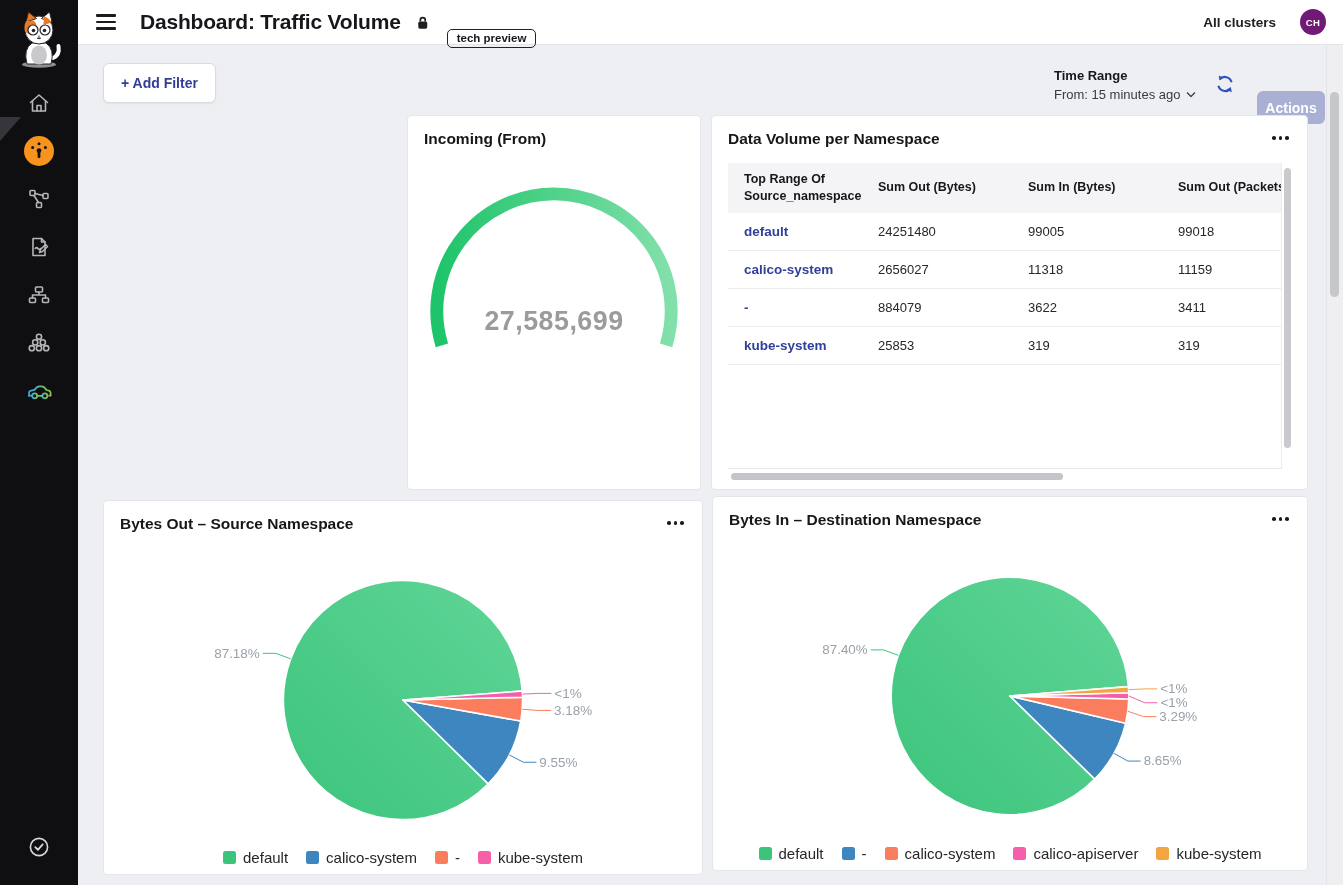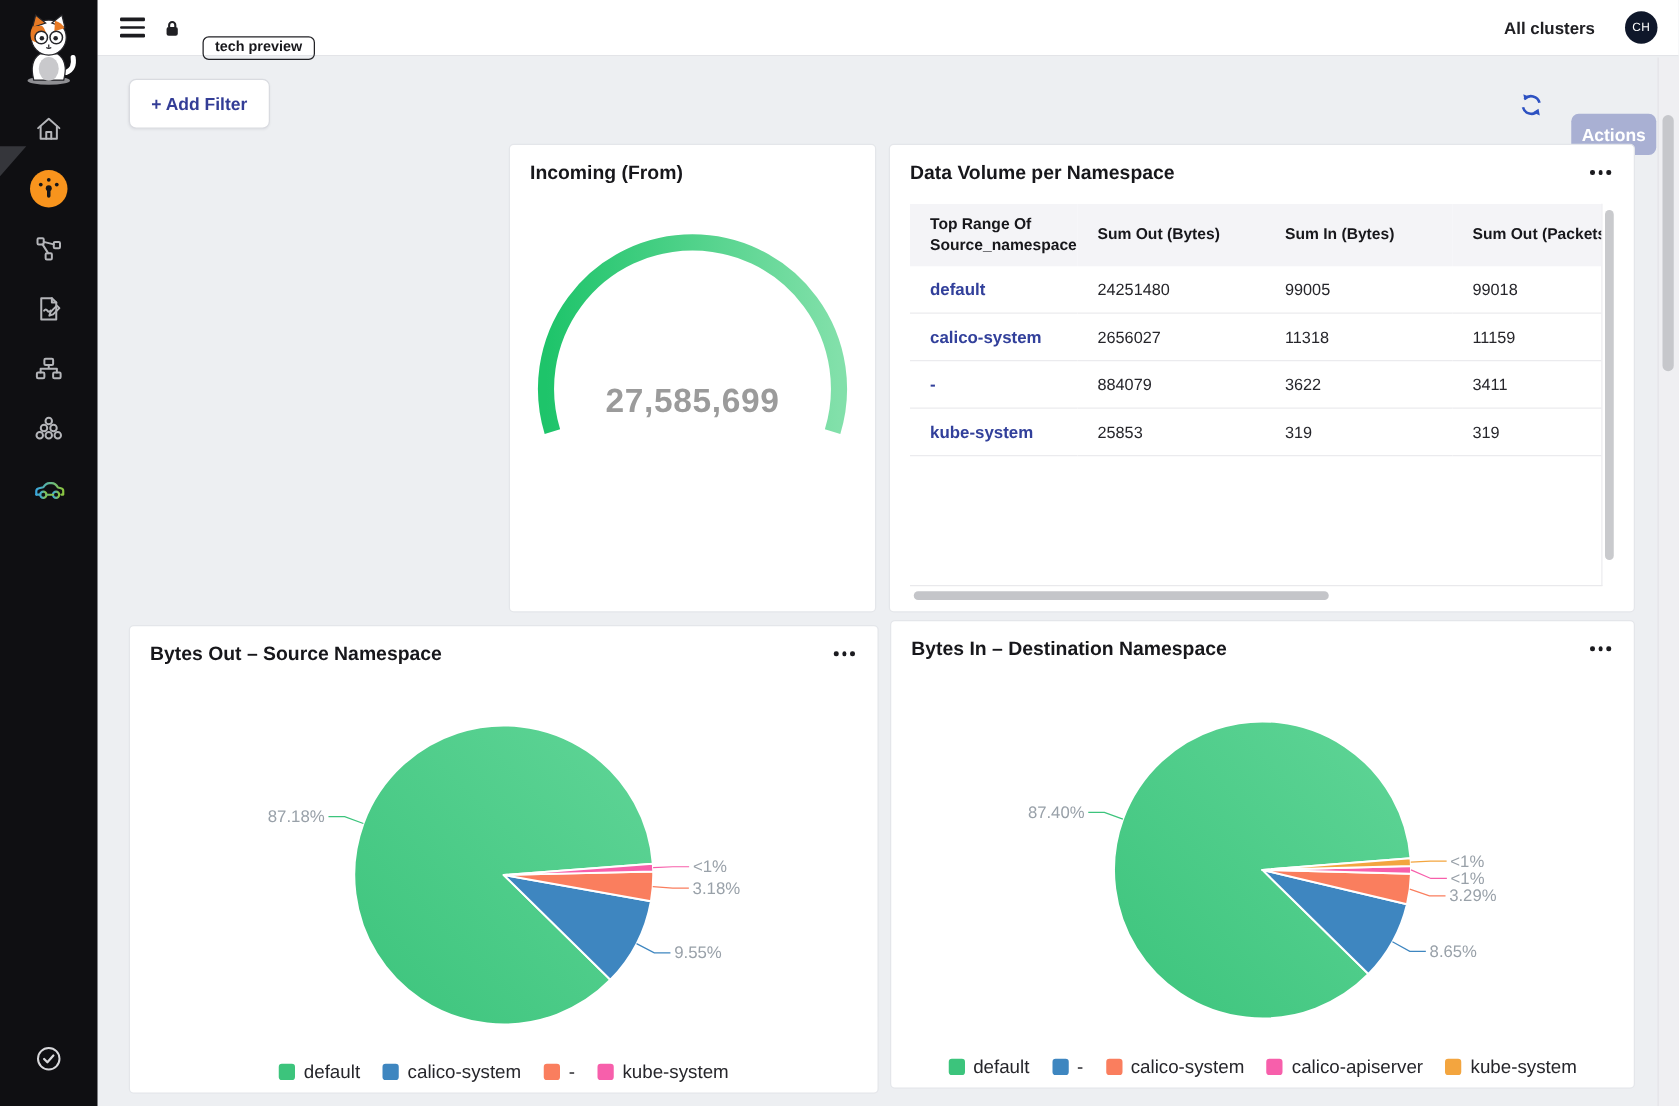--- a/index.html
+++ b/index.html
@@ -20,22 +20,22 @@
   .header{position:absolute;left:78px;top:0;width:1265px;height:45px;background:#fff;
     border-bottom:1px solid #e3e4e8;display:flex;align-items:center;z-index:4;box-sizing:border-box;}
   .hamb{margin-left:18px;width:20px;display:flex;flex-direction:column;gap:4.2px;cursor:pointer;}
   .hamb span{height:2.3px;background:#1c1c20;border-radius:1px;}
   .page-title{margin:0 0 0 24px;font-size:21px;font-weight:800;color:#17171b;letter-spacing:-.2px;}
   .lock{margin-left:13px;display:flex;}
   .badge{margin-left:16px;border:1.6px solid #222226;border-radius:5px;padding:2.5px 9px;
     font-size:11.5px;font-weight:700;color:#17171b;margin-top:32px;}
   .hdr-right{margin-left:auto;display:flex;align-items:center;}
   .clusters{font-size:13.5px;font-weight:600;color:#202024;cursor:pointer;}
-  .avatar{width:26px;height:26px;border-radius:50%;background:#0f172a;color:#fff;font-size:9.5px;
-    font-weight:400;display:flex;align-items:center;justify-content:center;margin:0 17px 0 24px;
+  .avatar{width:26px;height:26px;border-radius:50%;background:#701a75;color:#fff;font-size:9.5px;
+    font-weight:700;display:flex;align-items:center;justify-content:center;margin:0 17px 0 24px;
     letter-spacing:.4px;cursor:pointer;}
   
   .content{position:absolute;left:78px;top:46px;width:1265px;height:839px;}
   .add-filter{position:absolute;left:25px;top:17px;height:40px;padding:0 17px;background:#fff;
     border:1px solid #d9dbe0;border-radius:6px;font-size:14px;font-weight:600;color:#333d96;
     display:flex;align-items:center;box-shadow:0 1px 2px rgba(16,16,40,.06);cursor:pointer;
     font-family:inherit;}
   .time-range{position:absolute;left:976px;top:22px;cursor:pointer;}
   .tr-label{font-size:13px;font-weight:700;color:#17171b;}
   .tr-value{font-size:13px;color:#3a3a40;margin-top:4px;display:flex;align-items:center;gap:6px;}
@@ -172,37 +172,47 @@
     </svg>
   </div>
 </div>
 
 <div class="header">
   <div class="hamb">
       <span></span>
       <span></span>
       <span></span>
     </div>
+  <h1 class="page-title">Dashboard: Traffic Volume</h1>
   <span class="lock">
     <svg width="17" height="17" viewBox="0 0 18 17">
       <rect x="4.5" y="7.5" width="9.5" height="7.5" rx="1.8" fill="#202024"></rect>
       <path d="M6.7,7.5 V5.9 a2.6,2.6 0 0 1 5.2,0 V7.5" stroke="#202024" stroke-width="1.8" fill="none"></path>
     </svg>
   </span>
   <span class="badge">tech preview</span>
   <div class="hdr-right">
     <span class="clusters">All clusters</span>
     <span class="avatar">CH</span>
   </div>
 </div>
 
 <div class="content">
 
   <button class="add-filter">+ Add Filter</button>
 
+  <div class="time-range">
+    <div class="tr-label">Time Range</div>
+    <div class="tr-value">
+      <span>From: 15 minutes ago</span>
+      <svg width="10" height="7" viewBox="0 0 10 7">
+        <path d="M1,1.5 L5,5.5 L9,1.5" stroke="#44444a" stroke-width="1.4" fill="none"></path>
+      </svg>
+    </div>
+  </div>
 
   <button class="refresh-btn">
     <svg width="22" height="22" viewBox="0 0 22 22">
       <path d="M17.6,9.2 A7,7 0 0 0 5.6,6.3" fill="none" stroke="#2e52c2" stroke-width="2.1"></path>
       <polygon points="4.2,2.7 5.2,8.1 9.6,5.2" fill="#2e52c2" transform="scale(0.9) translate(1,0)"></polygon>
       <path d="M4.4,12.8 A7,7 0 0 0 16.4,15.7" fill="none" stroke="#2e52c2" stroke-width="2.1"></path>
       <polygon points="17.8,19.3 16.8,13.9 12.4,16.8" fill="#2e52c2"></polygon>
     </svg>
   </button>
 

